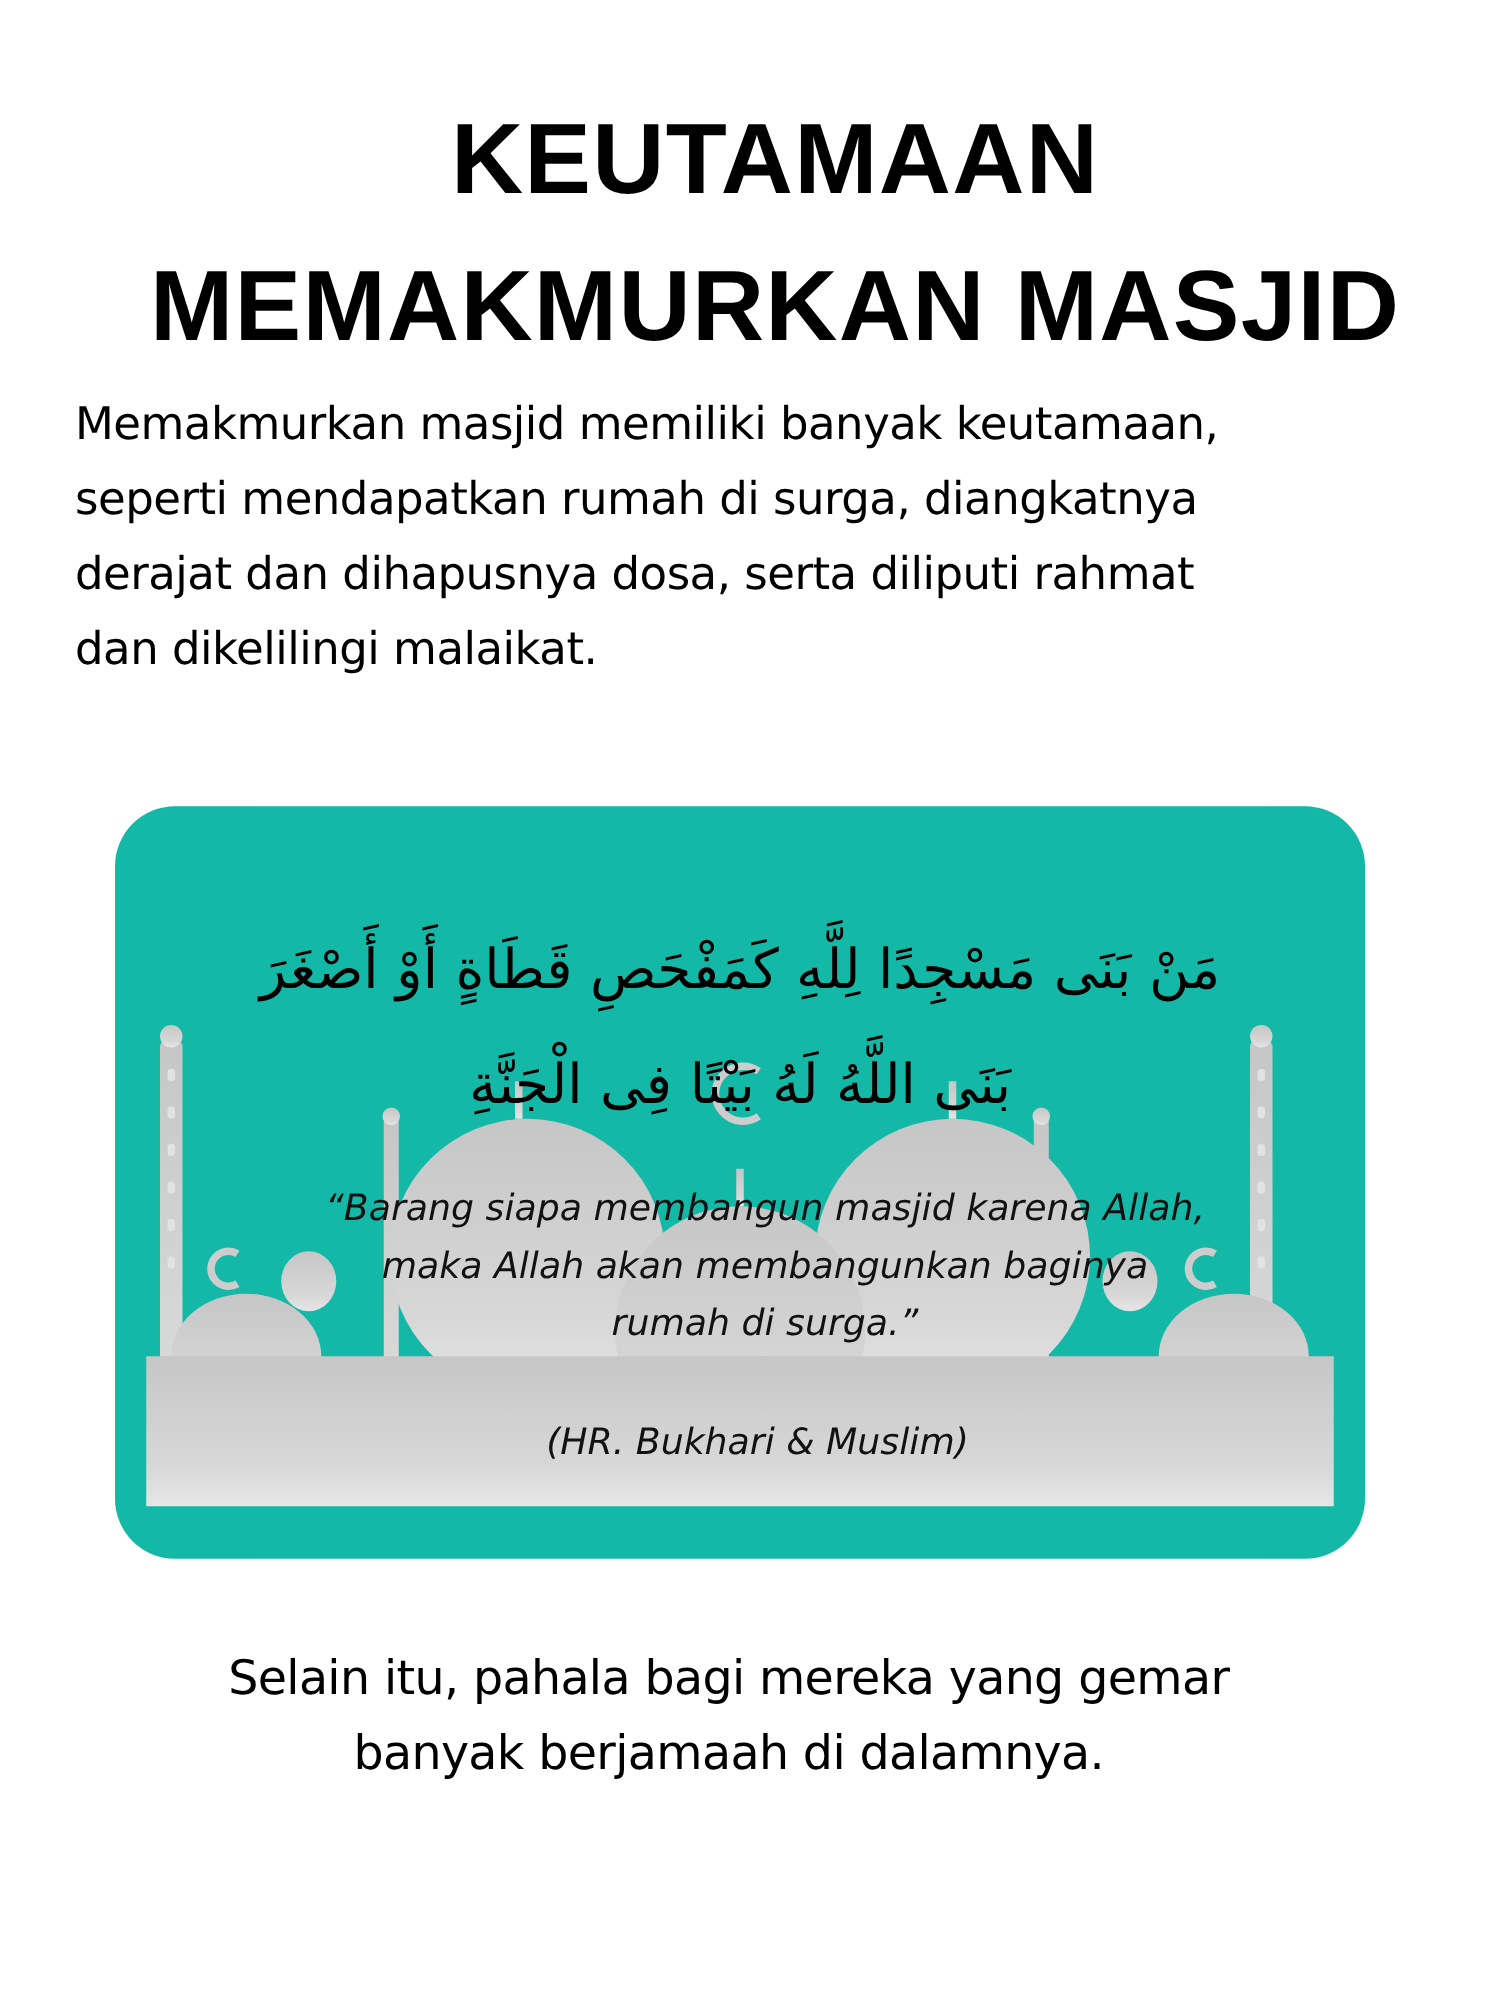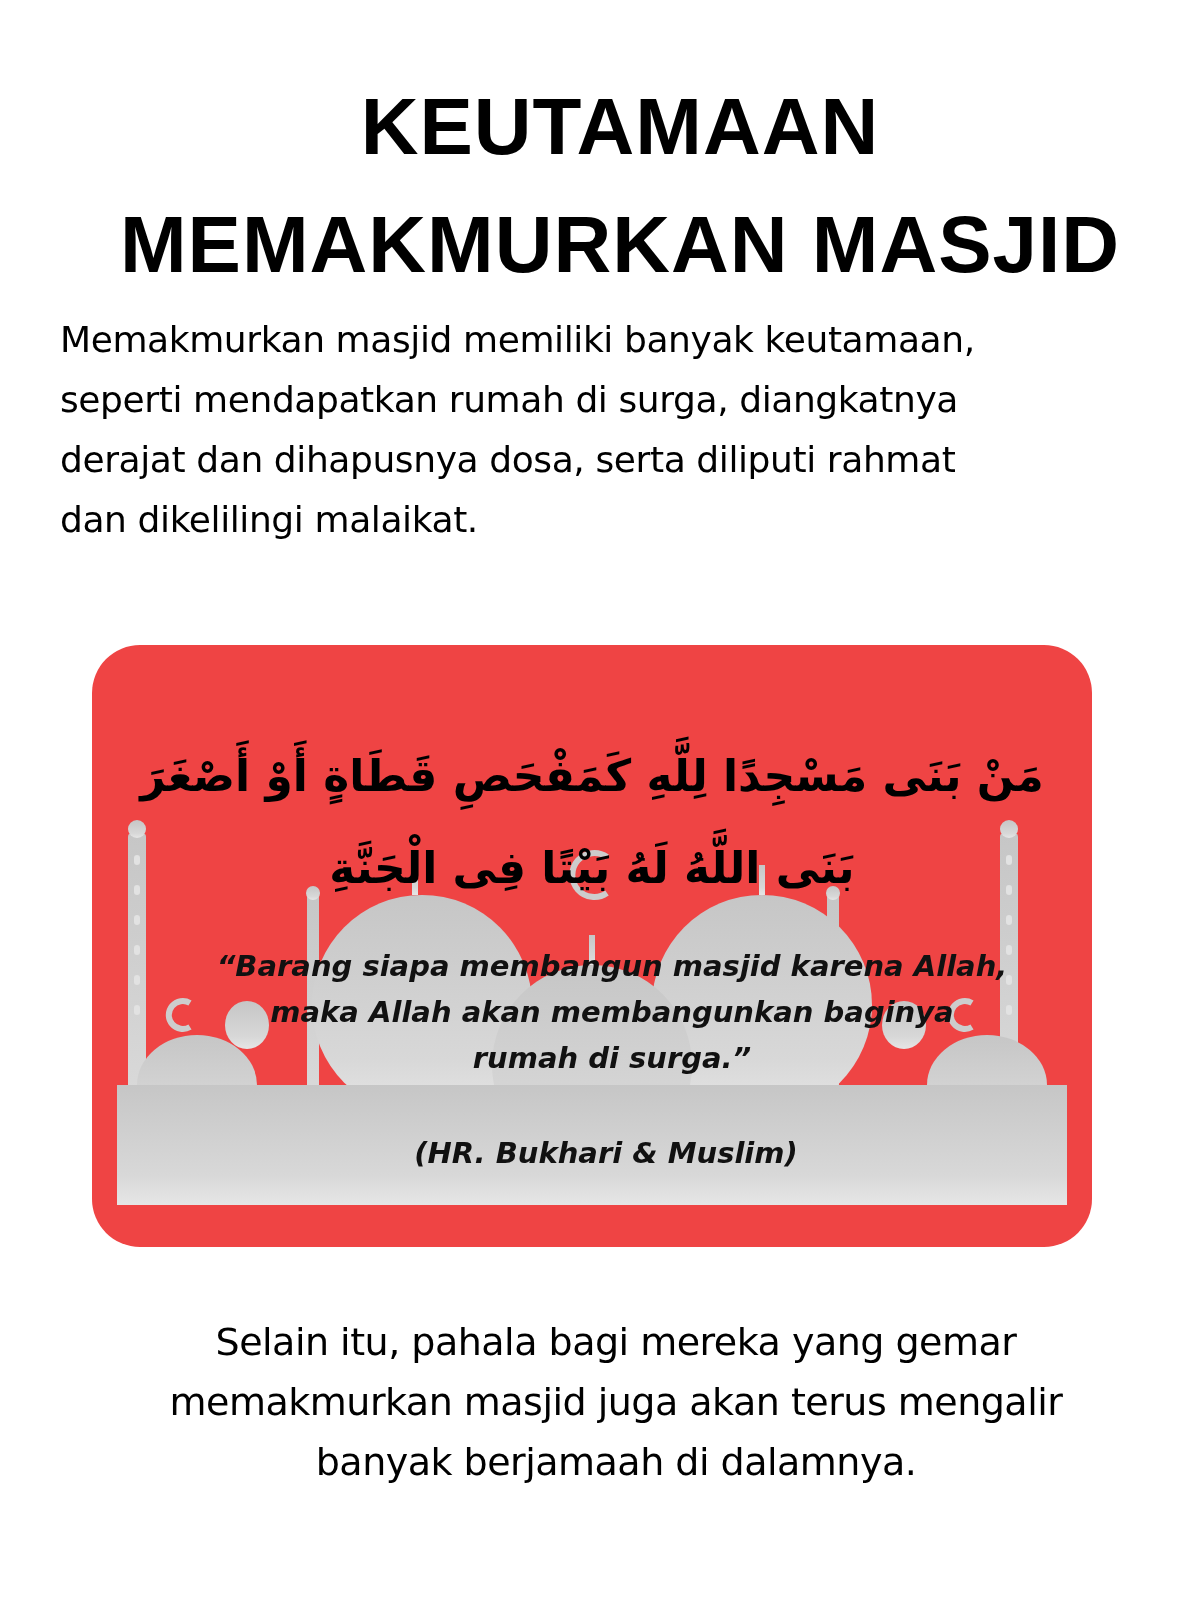--- a/index.html
+++ b/index.html
@@ -14,42 +14,42 @@
   }
   .title span { display: block; }
   .intro {
     position: absolute; left: 60px; top: 310px; width: 1080px;
     text-align: left; font-family: "DejaVu Sans", sans-serif;
     font-size: 36px; line-height: 60px; letter-spacing: -0.4px; font-weight: 400;
   }
   .intro span { display: block; }
   .card {
     position: absolute; left: 92px; top: 645px; width: 1000px; height: 602px;
-    background: #ef4444; border-radius: 48px; overflow: hidden; font-weight: bold;
+    background: #14b8a6; border-radius: 48px; overflow: hidden;
   }
   .card svg.bg { position: absolute; left: 0; top: 0; }
   .arabic {
     position: absolute; left: 0; top: 85px; width: 1000px; text-align: center;
     direction: rtl; font-family: "DejaVu Sans", sans-serif; font-size: 44px;
     line-height: 92px; color: #000;
   }
   .arabic span { display: block; }
   .quote {
     position: absolute; left: 0; top: 298px; width: 1000px; text-align: center;
     font-family: "DejaVu Sans", sans-serif; font-style: italic;
     font-size: 29px; line-height: 46px; color: #111; margin-left: 20px;
   }
   .quote span { display: block; }
   .source {
     position: absolute; left: 0; top: 488px; width: 1000px; text-align: center;
     font-family: "DejaVu Sans", sans-serif; font-style: italic;
     font-size: 29px; line-height: 40px; color: #111; padding-left: 14px;
   }
   .outro {
-    position: absolute; left: 56px; top: 1312px; width: 1120px;
+    position: absolute; left: 23px; top: 1312px; width: 1120px;
     text-align: center; font-family: "DejaVu Sans", sans-serif;
     font-size: 38px; line-height: 60px; letter-spacing: -0.5px;
   }
   .outro span { display: block; }
 </style>
 </head>
 <body>
 
 <div class="title">
   <span>KEUTAMAAN</span>
@@ -129,15 +129,14 @@
     <span>“Barang siapa membangun masjid karena Allah,</span>
     <span>maka Allah akan membangunkan baginya</span>
     <span>rumah di surga.”</span>
   </div>
 
   <div class="source">(HR. Bukhari &amp; Muslim)</div>
 </div>
 
 <div class="outro">
   <span>Selain itu, pahala bagi mereka yang gemar</span>
-  <span>memakmurkan masjid juga akan terus mengalir</span>
   <span>banyak berjamaah di dalamnya.</span>
 </div>
 
 </body></html>

